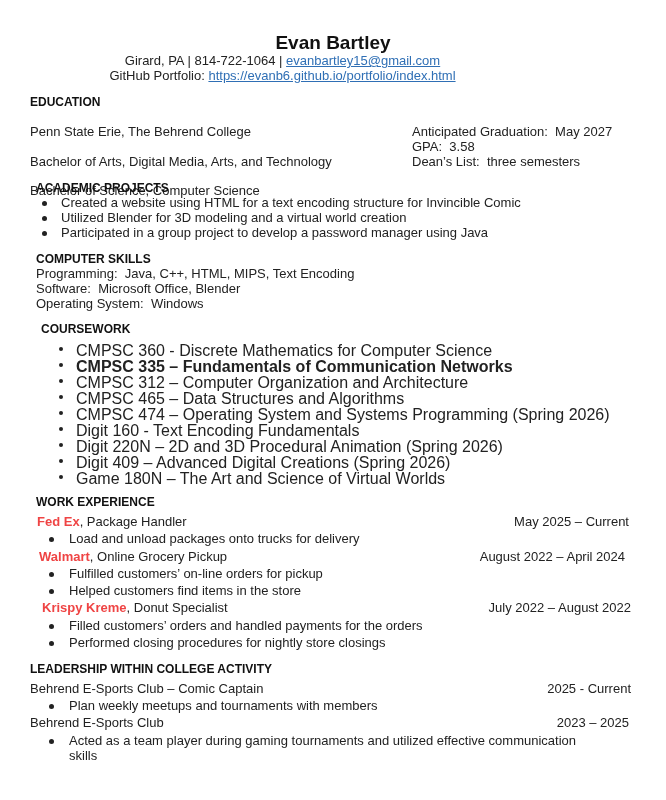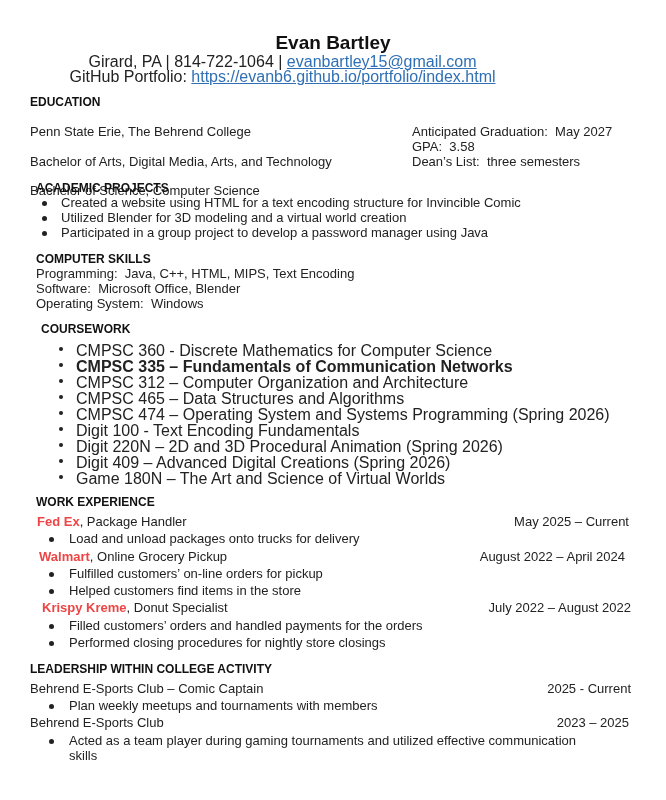--- a/index.html
+++ b/index.html
@@ -1,20 +1,20 @@
 <!DOCTYPE html>
 <html><head>
 <meta charset="utf-8">
 <style>
   html, body { margin: 0; padding: 0; background: #ffffff; }
   body { width: 666px; height: 800px; position: relative; overflow: hidden;
          font-family: "Liberation Sans", sans-serif; color: #1a1a1a; }
   .abs { position: absolute; white-space: nowrap; }
   .name { left: 0; width: 666px; text-align: center; top: 32px; font-size: 19px; font-weight: bold; color: #111; }
-  .contact { left: 0; width: 565px; text-align: center; font-size: 16px; color: #222; }
+  .contact { left: 0; width: 565px; text-align: center; font-size: 13px; color: #222; }
   .link { color: #2f6fb5; text-decoration: underline; }
   .h { font-size: 12px; font-weight: bold; color: #111; }
   .t { font-size: 13px; color: #222; }
   .c { font-size: 16px; color: #222; }
   .bullet { display: inline-block; width: 5px; height: 5px; border-radius: 50%; background: #222; vertical-align: middle; position: absolute; }
   .b { font-weight: bold; color: #ef4444; }
   .r { text-align: right; }
 </style>
 </head>
 <body>
@@ -60,21 +60,21 @@
   <div class="abs c" style="left:76px; top:342px;">CMPSC 360 - Discrete Mathematics for Computer Science</div>
   <span class="bullet" style="left:59px; top:363px; width:4px; height:4px;"></span>
   <div class="abs c" style="left:76px; top:358px;font-weight:bold;">CMPSC 335 – Fundamentals of Communication Networks</div>
   <span class="bullet" style="left:59px; top:379px; width:4px; height:4px;"></span>
   <div class="abs c" style="left:76px; top:374px;">CMPSC 312 – Computer Organization and Architecture</div>
   <span class="bullet" style="left:59px; top:395px; width:4px; height:4px;"></span>
   <div class="abs c" style="left:76px; top:390px;">CMPSC 465 – Data Structures and Algorithms</div>
   <span class="bullet" style="left:59px; top:411px; width:4px; height:4px;"></span>
   <div class="abs c" style="left:76px; top:406px;">CMPSC 474 – Operating System and Systems Programming (Spring 2026)</div>
   <span class="bullet" style="left:59px; top:427px; width:4px; height:4px;"></span>
-  <div class="abs c" style="left:76px; top:422px;">Digit 100 - Text Encoding Fundamentals</div>
+  <div class="abs c" style="left:76px; top:422px;">Digit 160 - Text Encoding Fundamentals</div>
   <span class="bullet" style="left:59px; top:443px; width:4px; height:4px;"></span>
   <div class="abs c" style="left:76px; top:438px;">Digit 220N – 2D and 3D Procedural Animation (Spring 2026)</div>
   <span class="bullet" style="left:59px; top:459px; width:4px; height:4px;"></span>
   <div class="abs c" style="left:76px; top:454px;">Digit 409 – Advanced Digital Creations (Spring 2026)</div>
   <span class="bullet" style="left:59px; top:475px; width:4px; height:4px;"></span>
   <div class="abs c" style="left:76px; top:470px;">Game 180N – The Art and Science of Virtual Worlds</div>
 
   <div class="abs h" style="left:36px; top:495px;">WORK EXPERIENCE</div>
 
   <div class="abs t" style="left:37px; top:514px;">

